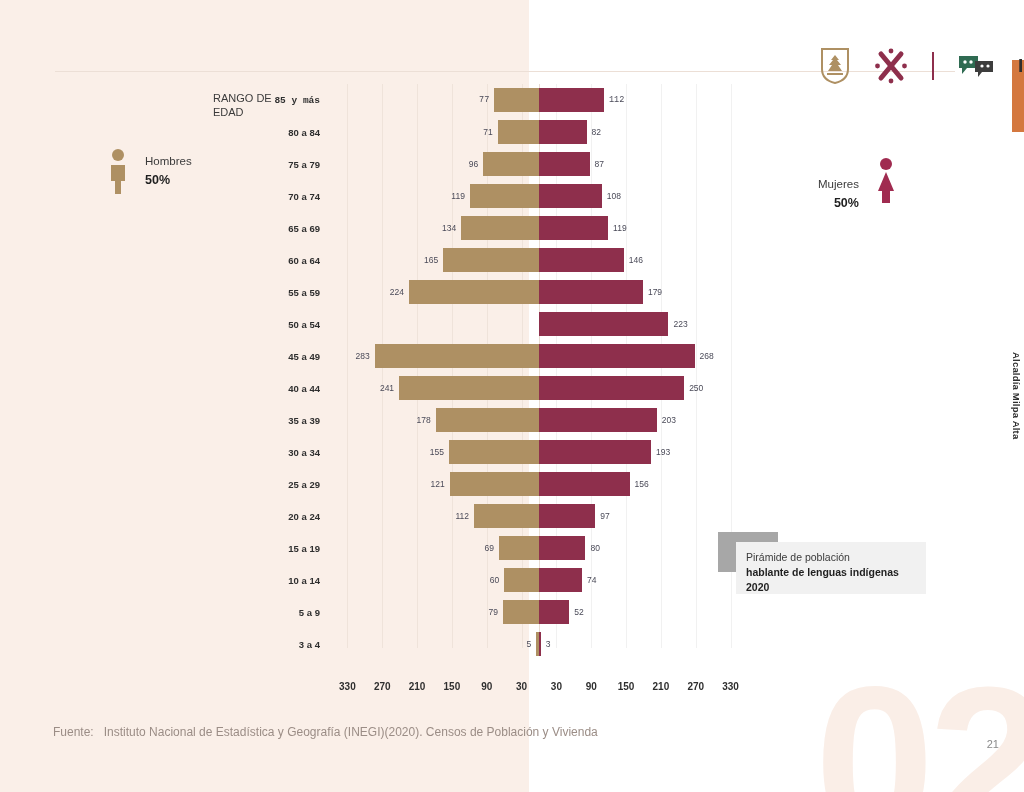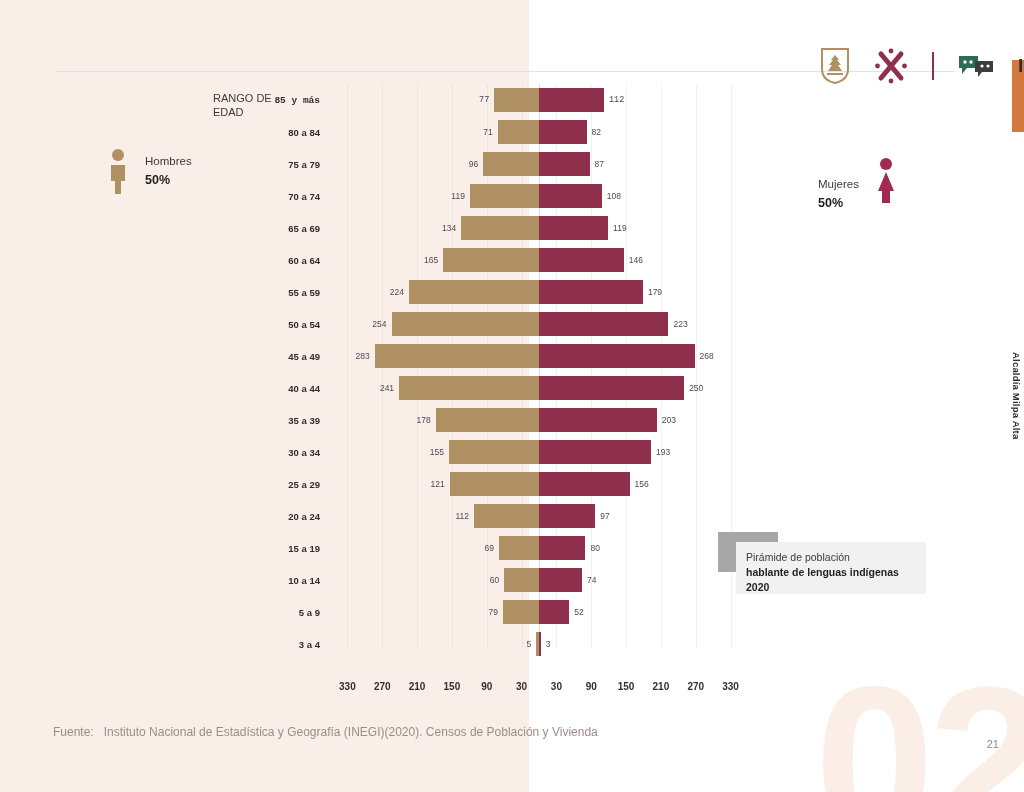--- a/index.html
+++ b/index.html
@@ -39,21 +39,21 @@
   .logo-div{width:2px;height:28px;background:#8e2f4c;}
   .logo-bubbles{width:36px;height:26px;}
   #ipdp-text{font-size:19px;font-weight:bold;color:#2f2f2f;letter-spacing:.5px;}
 
   
   .legend{position:absolute;display:flex;align-items:center;gap:14px;}
   #legend-hombres{left:105px;top:148px;}
   #legend-mujeres{left:818px;top:148px;}
   .legend-text{font-size:11.5px;color:#3b3b3b;line-height:1.55;}
   .legend-pct{font-size:12.5px;font-weight:bold;color:#1f1f1f;}
-  .legend-text.right{margin-top:28px;}
+  .legend-text.right{text-align:right;margin-top:28px;}
 
   
   #chart{position:absolute;left:208px;top:84px;width:540px;height:600px;}
   #rango-title{
     position:absolute;left:5px;top:8px;width:72px;
     font-size:11px;color:#3b3b3b;line-height:1.25;
   }
   #plot{position:absolute;left:122px;top:0;width:418px;height:578px;}
   .gridline{position:absolute;top:0;bottom:14px;width:1px;background:#efe3da;}
   .gridline.onwhite{background:#f1f1f1;}
@@ -243,24 +243,20 @@
             <div class="bar male" style="width: 130.044px;"></div>
             <span class="val">224</span>
           </div>
           <div class="half right">
             <div class="bar female" style="width: 103.919px;"></div>
             <span class="val">179</span>
           </div>
         </div>
         <div class="row" style="top: 228px; height: 24px;">
           <div class="age-label">50 a 54</div>
-          <div class="half left">
-            <div class="bar male" style="width: 147.461px;"></div>
-            <span class="val">254</span>
-          </div>
           <div class="half right">
             <div class="bar female" style="width: 129.464px;"></div>
             <span class="val">223</span>
           </div>
         </div>
         <div class="row" style="top: 260px; height: 24px;">
           <div class="age-label">45 a 49</div>
           <div class="half left">
             <div class="bar male" style="width: 164.297px;"></div>
             <span class="val">283</span>

